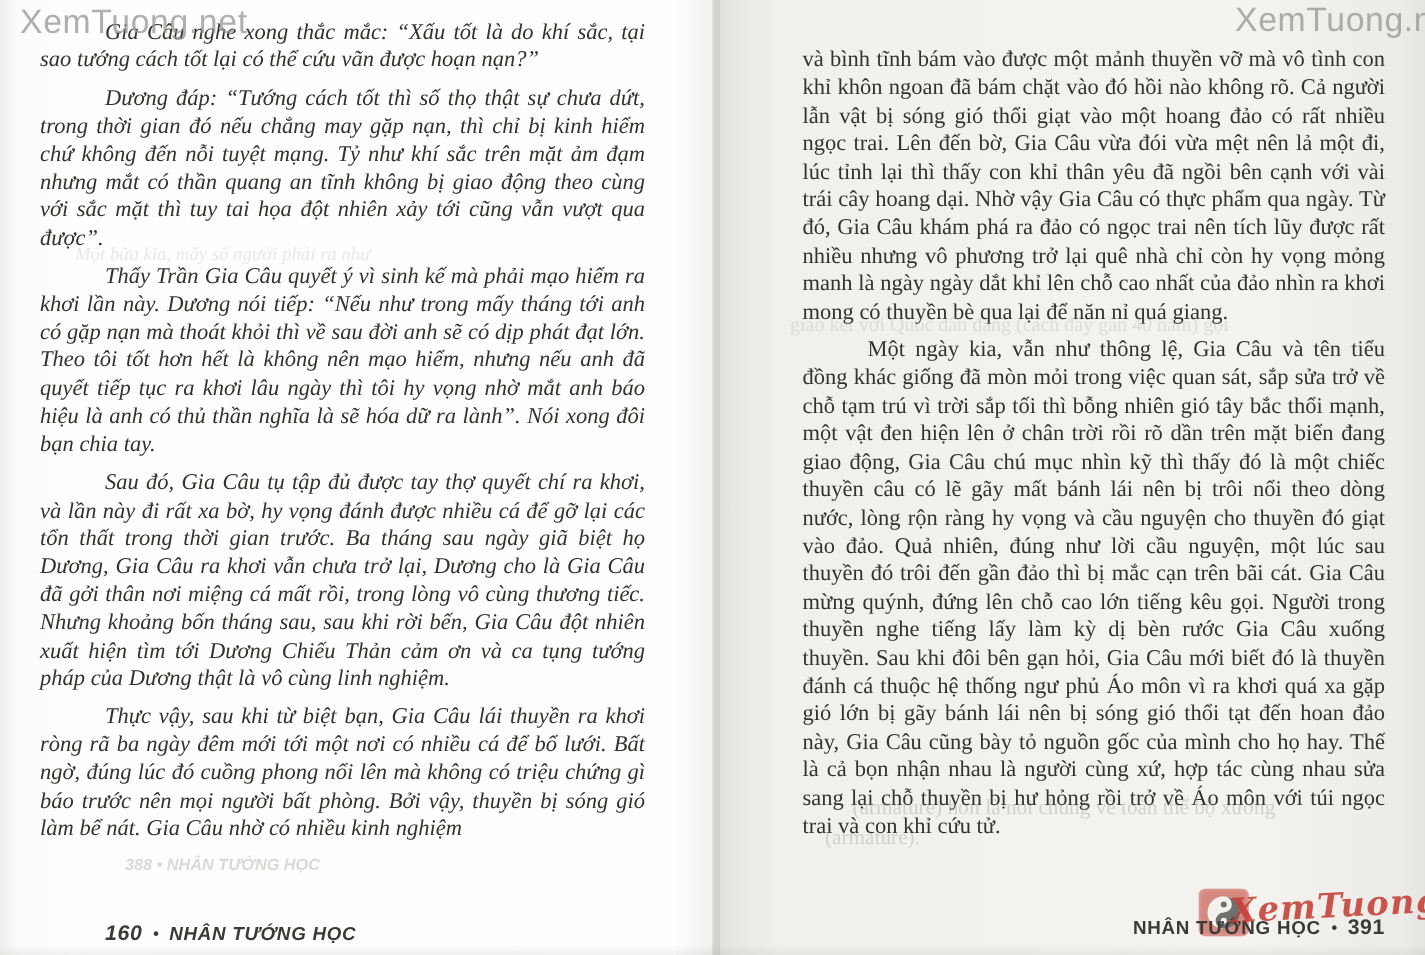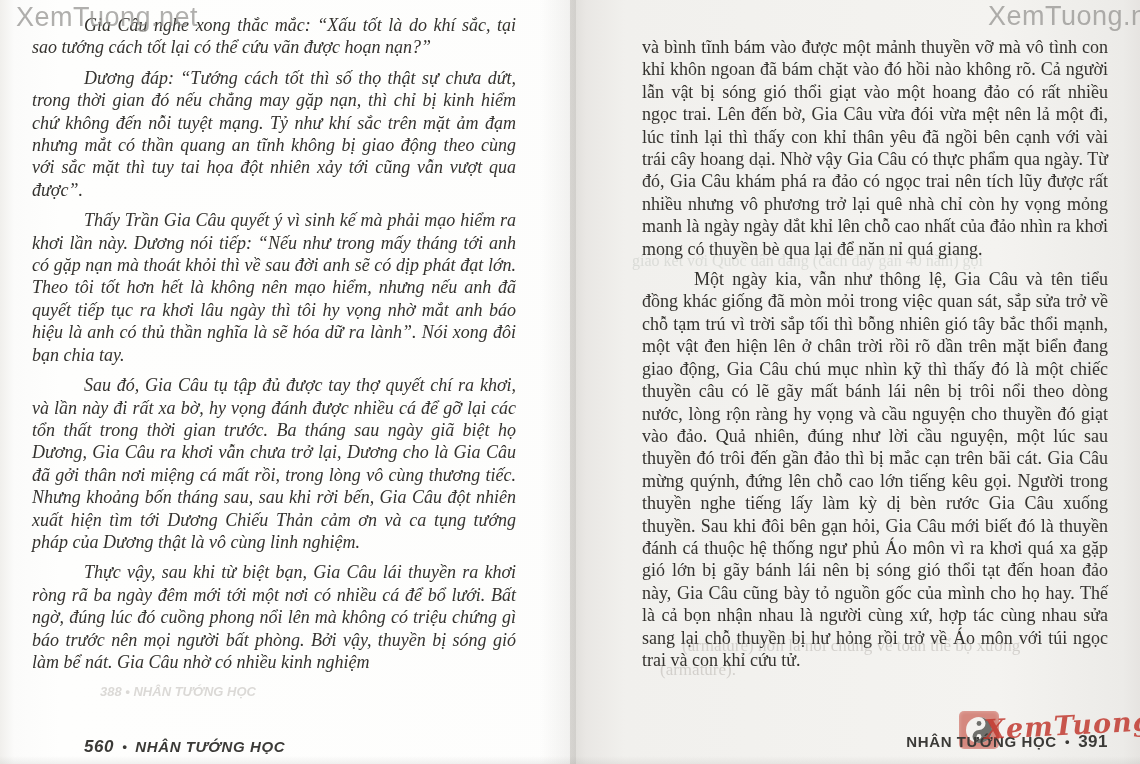--- a/index.html
+++ b/index.html
@@ -85,23 +85,24 @@
 <div class="spread">
 
   <div class="page-left">
     <div class="textcol textcol-left">
         <p class="para">Gia Câu nghe xong thắc mắc: “Xấu tốt là do khí sắc, tại sao tướng cách tốt lại có thể cứu vãn được hoạn nạn?”</p>
         <p class="para">Dương đáp: “Tướng cách tốt thì số thọ thật sự chưa dứt, trong thời gian đó nếu chẳng may gặp nạn, thì chỉ bị kinh hiểm chứ không đến nỗi tuyệt mạng. Tỷ như khí sắc trên mặt ảm đạm nhưng mắt có thần quang an tĩnh không bị giao động theo cùng với sắc mặt thì tuy tai họa đột nhiên xảy tới cũng vẫn vượt qua được”.</p>
         <p class="para">Thấy Trần Gia Câu quyết ý vì sinh kế mà phải mạo hiểm ra khơi lần này. Dương nói tiếp: “Nếu như trong mấy tháng tới anh có gặp nạn mà thoát khỏi thì về sau đời anh sẽ có dịp phát đạt lớn. Theo tôi tốt hơn hết là không nên mạo hiểm, nhưng nếu anh đã quyết tiếp tục ra khơi lâu ngày thì tôi hy vọng nhờ mắt anh báo hiệu là anh có thủ thần nghĩa là sẽ hóa dữ ra lành”. Nói xong đôi bạn chia tay.</p>
         <p class="para">Sau đó, Gia Câu tụ tập đủ được tay thợ quyết chí ra khơi, và lần này đi rất xa bờ, hy vọng đánh được nhiều cá để gỡ lại các tổn thất trong thời gian trước. Ba tháng sau ngày giã biệt họ Dương, Gia Câu ra khơi vẫn chưa trở lại, Dương cho là Gia Câu đã gởi thân nơi miệng cá mất rồi, trong lòng vô cùng thương tiếc. Nhưng khoảng bốn tháng sau, sau khi rời bến, Gia Câu đột nhiên xuất hiện tìm tới Dương Chiếu Thản cảm ơn và ca tụng tướng pháp của Dương thật là vô cùng linh nghiệm.</p>
         <p class="para">Thực vậy, sau khi từ biệt bạn, Gia Câu lái thuyền ra khơi ròng rã ba ngày đêm mới tới một nơi có nhiều cá để bổ lưới. Bất ngờ, đúng lúc đó cuồng phong nổi lên mà không có triệu chứng gì báo trước nên mọi người bất phòng. Bởi vậy, thuyền bị sóng gió làm bể nát. Gia Câu nhờ có nhiều kinh nghiệm</p>
       </div>
+    <div class="ghost ghost-l1">Một bữa kia, mấy số người phải ra như</div>
     <div class="ghost ghost-footer">388 • NHÂN TƯỚNG HỌC</div>
     <div class="footer footer-left">
-      <span class="pgnum">560</span>
+      <span class="pgnum">160</span>
       <span class="dotsep">•</span>
       <span class="runtitle">NHÂN TƯỚNG HỌC</span>
     </div>
   </div>
 
   <div class="page-right">
     <div class="textcol textcol-right" style="left:72px;">
         <p class="para no-indent">và bình tĩnh bám vào được một mảnh thuyền vỡ mà vô tình con khỉ khôn ngoan đã bám chặt vào đó hồi nào không rõ. Cả người lẫn vật bị sóng gió thổi giạt vào một hoang đảo có rất nhiều ngọc trai. Lên đến bờ, Gia Câu vừa đói vừa mệt nên lả một đi, lúc tỉnh lại thì thấy con khỉ thân yêu đã ngồi bên cạnh với vài trái cây hoang dại. Nhờ vậy Gia Câu có thực phẩm qua ngày. Từ đó, Gia Câu khám phá ra đảo có ngọc trai nên tích lũy được rất nhiều nhưng vô phương trở lại quê nhà chỉ còn hy vọng mỏng manh là ngày ngày dắt khỉ lên chỗ cao nhất của đảo nhìn ra khơi mong có thuyền bè qua lại để năn nỉ quá giang.</p>
         <p class="para">Một ngày kia, vẫn như thông lệ, Gia Câu và tên tiểu đồng khác giống đã mòn mỏi trong việc quan sát, sắp sửa trở về chỗ tạm trú vì trời sắp tối thì bỗng nhiên gió tây bắc thổi mạnh, một vật đen hiện lên ở chân trời rồi rõ dần trên mặt biển đang giao động, Gia Câu chú mục nhìn kỹ thì thấy đó là một chiếc thuyền câu có lẽ gãy mất bánh lái nên bị trôi nổi theo dòng nước, lòng rộn ràng hy vọng và cầu nguyện cho thuyền đó giạt vào đảo. Quả nhiên, đúng như lời cầu nguyện, một lúc sau thuyền đó trôi đến gần đảo thì bị mắc cạn trên bãi cát. Gia Câu mừng quýnh, đứng lên chỗ cao lớn tiếng kêu gọi. Người trong thuyền nghe tiếng lấy làm kỳ dị bèn rước Gia Câu xuống thuyền. Sau khi đôi bên gạn hỏi, Gia Câu mới biết đó là thuyền đánh cá thuộc hệ thống ngư phủ Áo môn vì ra khơi quá xa gặp gió lớn bị gãy bánh lái nên bị sóng gió thổi tạt đến hoan đảo này, Gia Câu cũng bày tỏ nguồn gốc của mình cho họ hay. Thế là cả bọn nhận nhau là người cùng xứ, hợp tác cùng nhau sửa sang lại chỗ thuyền bị hư hỏng rồi trở về Áo môn với túi ngọc trai và con khỉ cứu tử.</p>
       </div>

